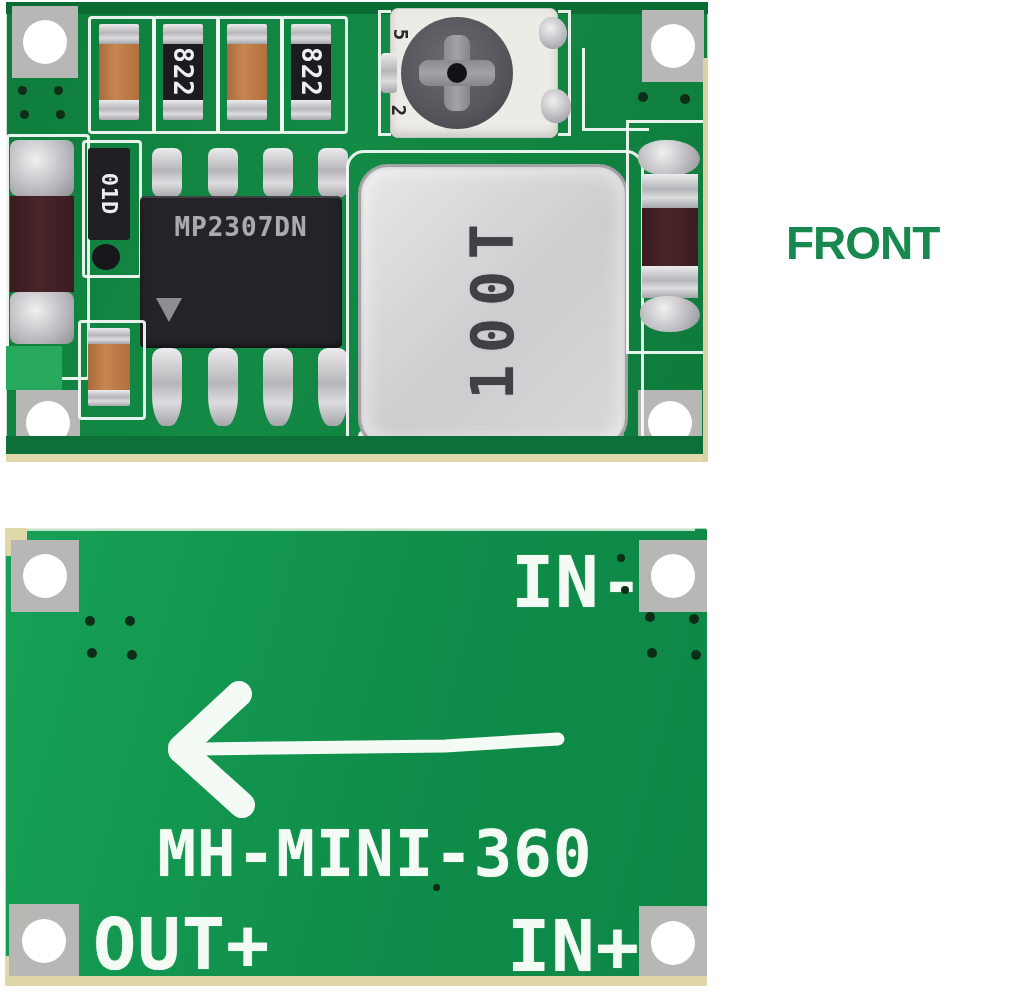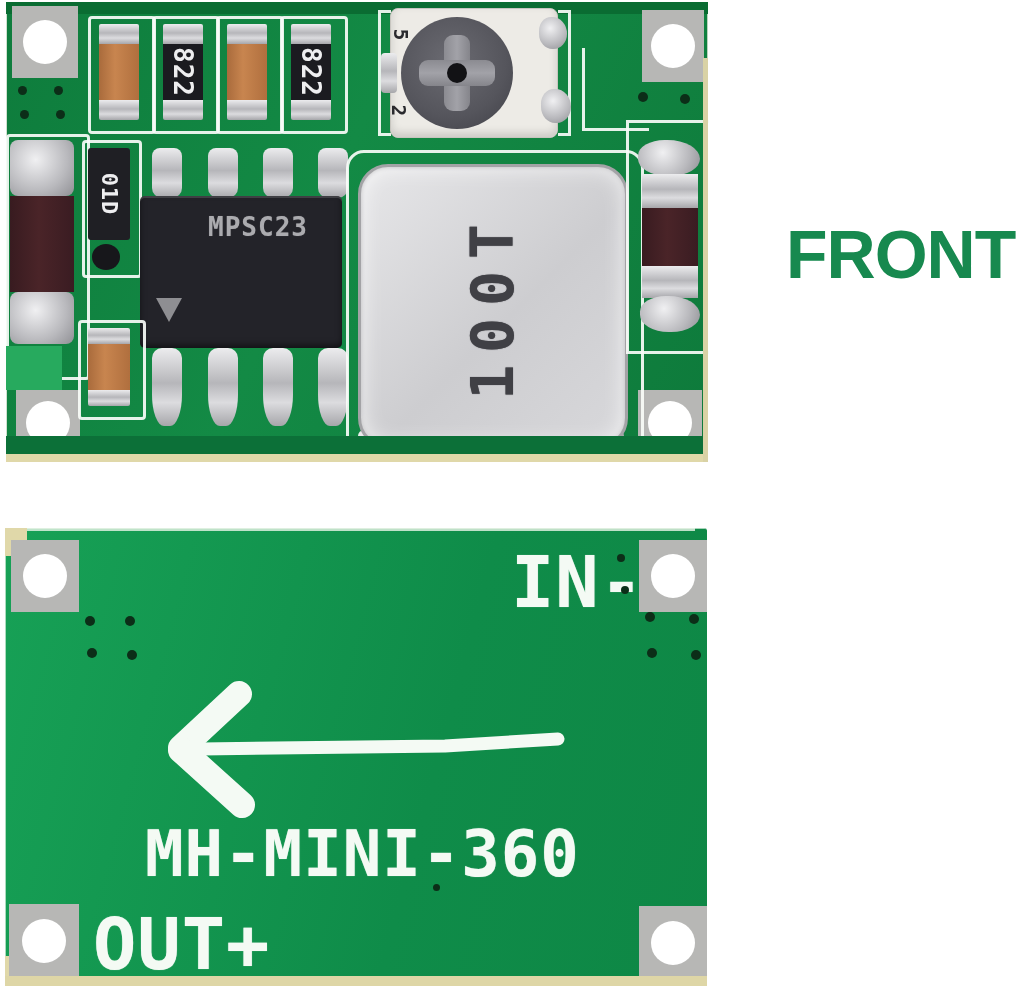--- a/index.html
+++ b/index.html
@@ -69,21 +69,21 @@
       background:radial-gradient(circle at 45% 40%,#6b6b72,#55555c 60%,#3f3f46);}
   .cross-v{position:absolute;left:43px;top:18px;width:26px;height:76px;border-radius:9px;
       background:linear-gradient(90deg,#8b8b91,#a2a2a8,#85858b);}
   .cross-h{position:absolute;left:18px;top:43px;width:76px;height:26px;border-radius:9px;
       background:linear-gradient(180deg,#8b8b91,#a2a2a8,#85858b);}
   .rotor-dot{position:absolute;left:46px;top:46px;width:20px;height:20px;border-radius:50%;background:#121215;}
   .tp-mark{position:absolute;color:#2a2a2e;font-size:19px;font-weight:bold;transform:rotate(90deg);line-height:1;}
 
   
   .caption{position:absolute;font-family:"Liberation Sans","DejaVu Sans",sans-serif;
-      font-weight:bold;font-size:68px;line-height:1;letter-spacing:-1px;color:#17894f;}
+      font-weight:bold;font-size:46px;line-height:1;letter-spacing:-1px;color:#17894f;}
 
   .darkband{position:absolute;background:#0a6c32;}
 </style>
 </head>
 <body>
 
 <div class="stage">
 
   <div id="front-board" class="board">
 
@@ -166,21 +166,21 @@
     </div>
     <div class="a" style="left:86px;top:242px;width:28px;height:26px;border-radius:50%;background:#17171b;"></div>
 
     <div class="pin metal" style="left:146px;top:146px;height:50px;"></div>
     <div class="pin metal" style="left:202px;top:146px;height:50px;"></div>
     <div class="pin metal" style="left:257px;top:146px;height:50px;"></div>
     <div class="pin metal" style="left:312px;top:146px;height:50px;"></div>
 
     <div id="ic">
       <div class="ictext">
-        <div style="padding-left:34px;">MPSC23</div>
+        <div>MP2307DN</div>
       </div>
       <div class="a" style="left:16px;top:102px;width:0;height:0;border-left:13px solid transparent;border-right:13px solid transparent;border-top:24px solid #8e8e92;"></div>
     </div>
 
     <div class="pin metal" style="left:146px;top:346px;height:78px;border-radius:10px 10px 40% 40%;"></div>
     <div class="pin metal" style="left:202px;top:346px;height:78px;border-radius:10px 10px 40% 40%;"></div>
     <div class="pin metal" style="left:257px;top:346px;height:78px;border-radius:10px 10px 40% 40%;"></div>
     <div class="pin metal" style="left:312px;top:346px;height:78px;border-radius:10px 10px 40% 40%;"></div>
 
     <div class="silk" style="left:72px;top:318px;width:62px;height:94px;"></div>
@@ -230,21 +230,22 @@
       </div>
     <div class="pad" style="left:4px;top:376px;width:70px;height:74px;">
         <div class="hole"></div>
       </div>
     <div class="pad" style="left:634px;top:378px;width:68px;height:74px;">
         <div class="hole"></div>
       </div>
 
     <div class="sktext" style="left:88px;top:380px;font-size:72px;">OUT+</div>
     <div class="sktext" style="left:506px;top:18px;font-size:72px;">IN-</div>
-    <div class="sktext" style="left:140px;top:294px;width:460px;text-align:left;font-size:64px;">MH-MINI-360</div>
+    <div class="sktext" style="left:502px;top:382px;font-size:72px;">IN+</div>
+    <div class="sktext" style="left:140px;top:294px;width:460px;text-align:center;font-size:64px;">MH-MINI-360</div>
 
     <svg class="a" style="left:0;top:0;" width="702" height="458" viewBox="0 0 702 458">
       <polyline points="196,221 440,218 553,211" fill="none" stroke="#f4faf4" stroke-width="13" stroke-linecap="round" stroke-linejoin="round"></polyline>
       <line x1="176" y1="220" x2="234" y2="166" stroke="#f4faf4" stroke-width="26" stroke-linecap="round"></line>
       <line x1="176" y1="222" x2="237" y2="277" stroke="#f4faf4" stroke-width="26" stroke-linecap="round"></line>
     </svg>
 
     <div class="via" style="left:80px;top:88px;width:10px;height:10px;"></div>
     <div class="via" style="left:120px;top:88px;width:10px;height:10px;"></div>
     <div class="via" style="left:82px;top:120px;width:10px;height:10px;"></div>

